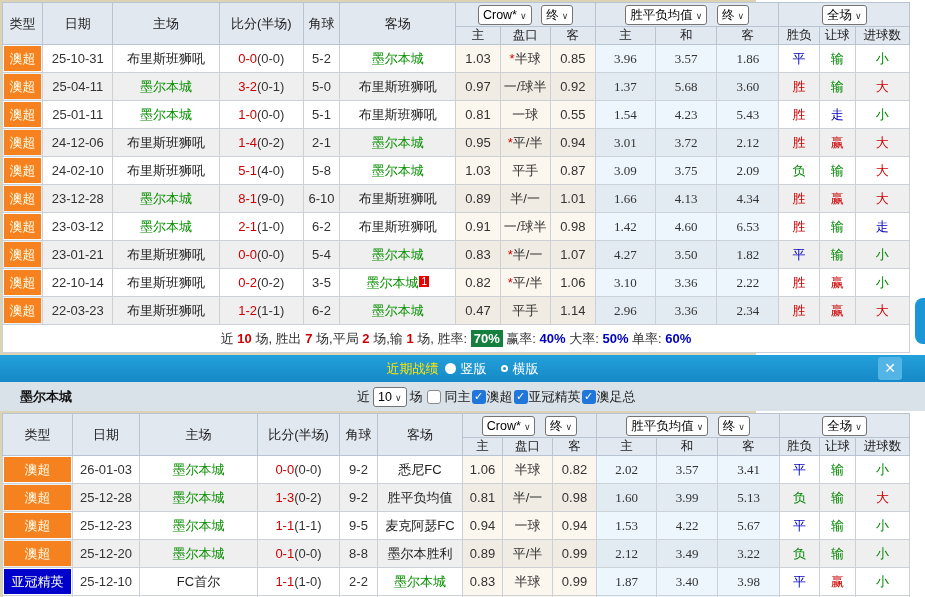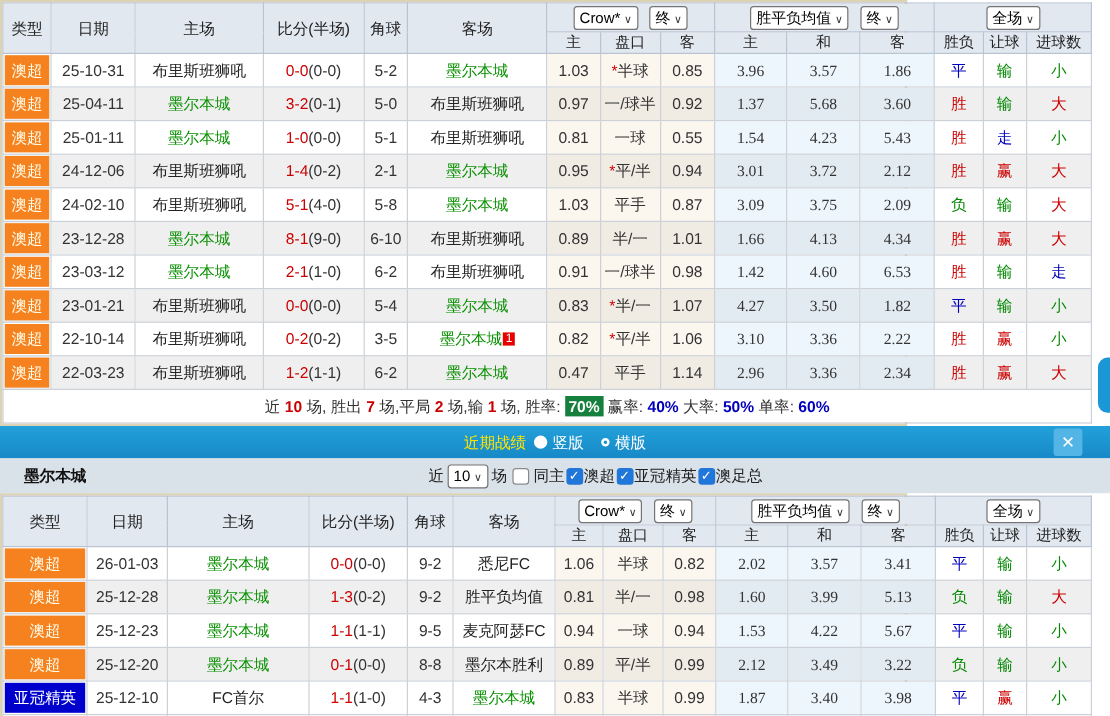--- a/index.html
+++ b/index.html
@@ -476,21 +476,21 @@
           <td><span class="c-green">输</span></td>
           <td><span class="c-green">小</span></td>
         </tr>
         <tr>
           <td>
             <div class="badge blue">亚冠精英</div>
           </td>
           <td class="c-dark">25-12-10</td>
           <td><span>FC首尔</span></td>
           <td><span class="c-red">1-1</span><span class="c-dark">(1-0)</span></td>
-          <td class="c-dark">4-3</td>
+          <td class="c-dark">2-2</td>
           <td><span class="team-green">墨尔本城</span></td>
           <td class="hcap-col c-dark">0.83</td>
           <td class="hcap-col"><span class="c-dark">半球</span></td>
           <td class="hcap-col c-dark">0.99</td>
           <td class="avg-col c-dark">1.87</td>
           <td class="avg-col c-dark">3.40</td>
           <td class="avg-col c-dark">3.98</td>
           <td><span class="c-blue">平</span></td>
           <td><span class="c-red">赢</span></td>
           <td><span class="c-green">小</span></td>

